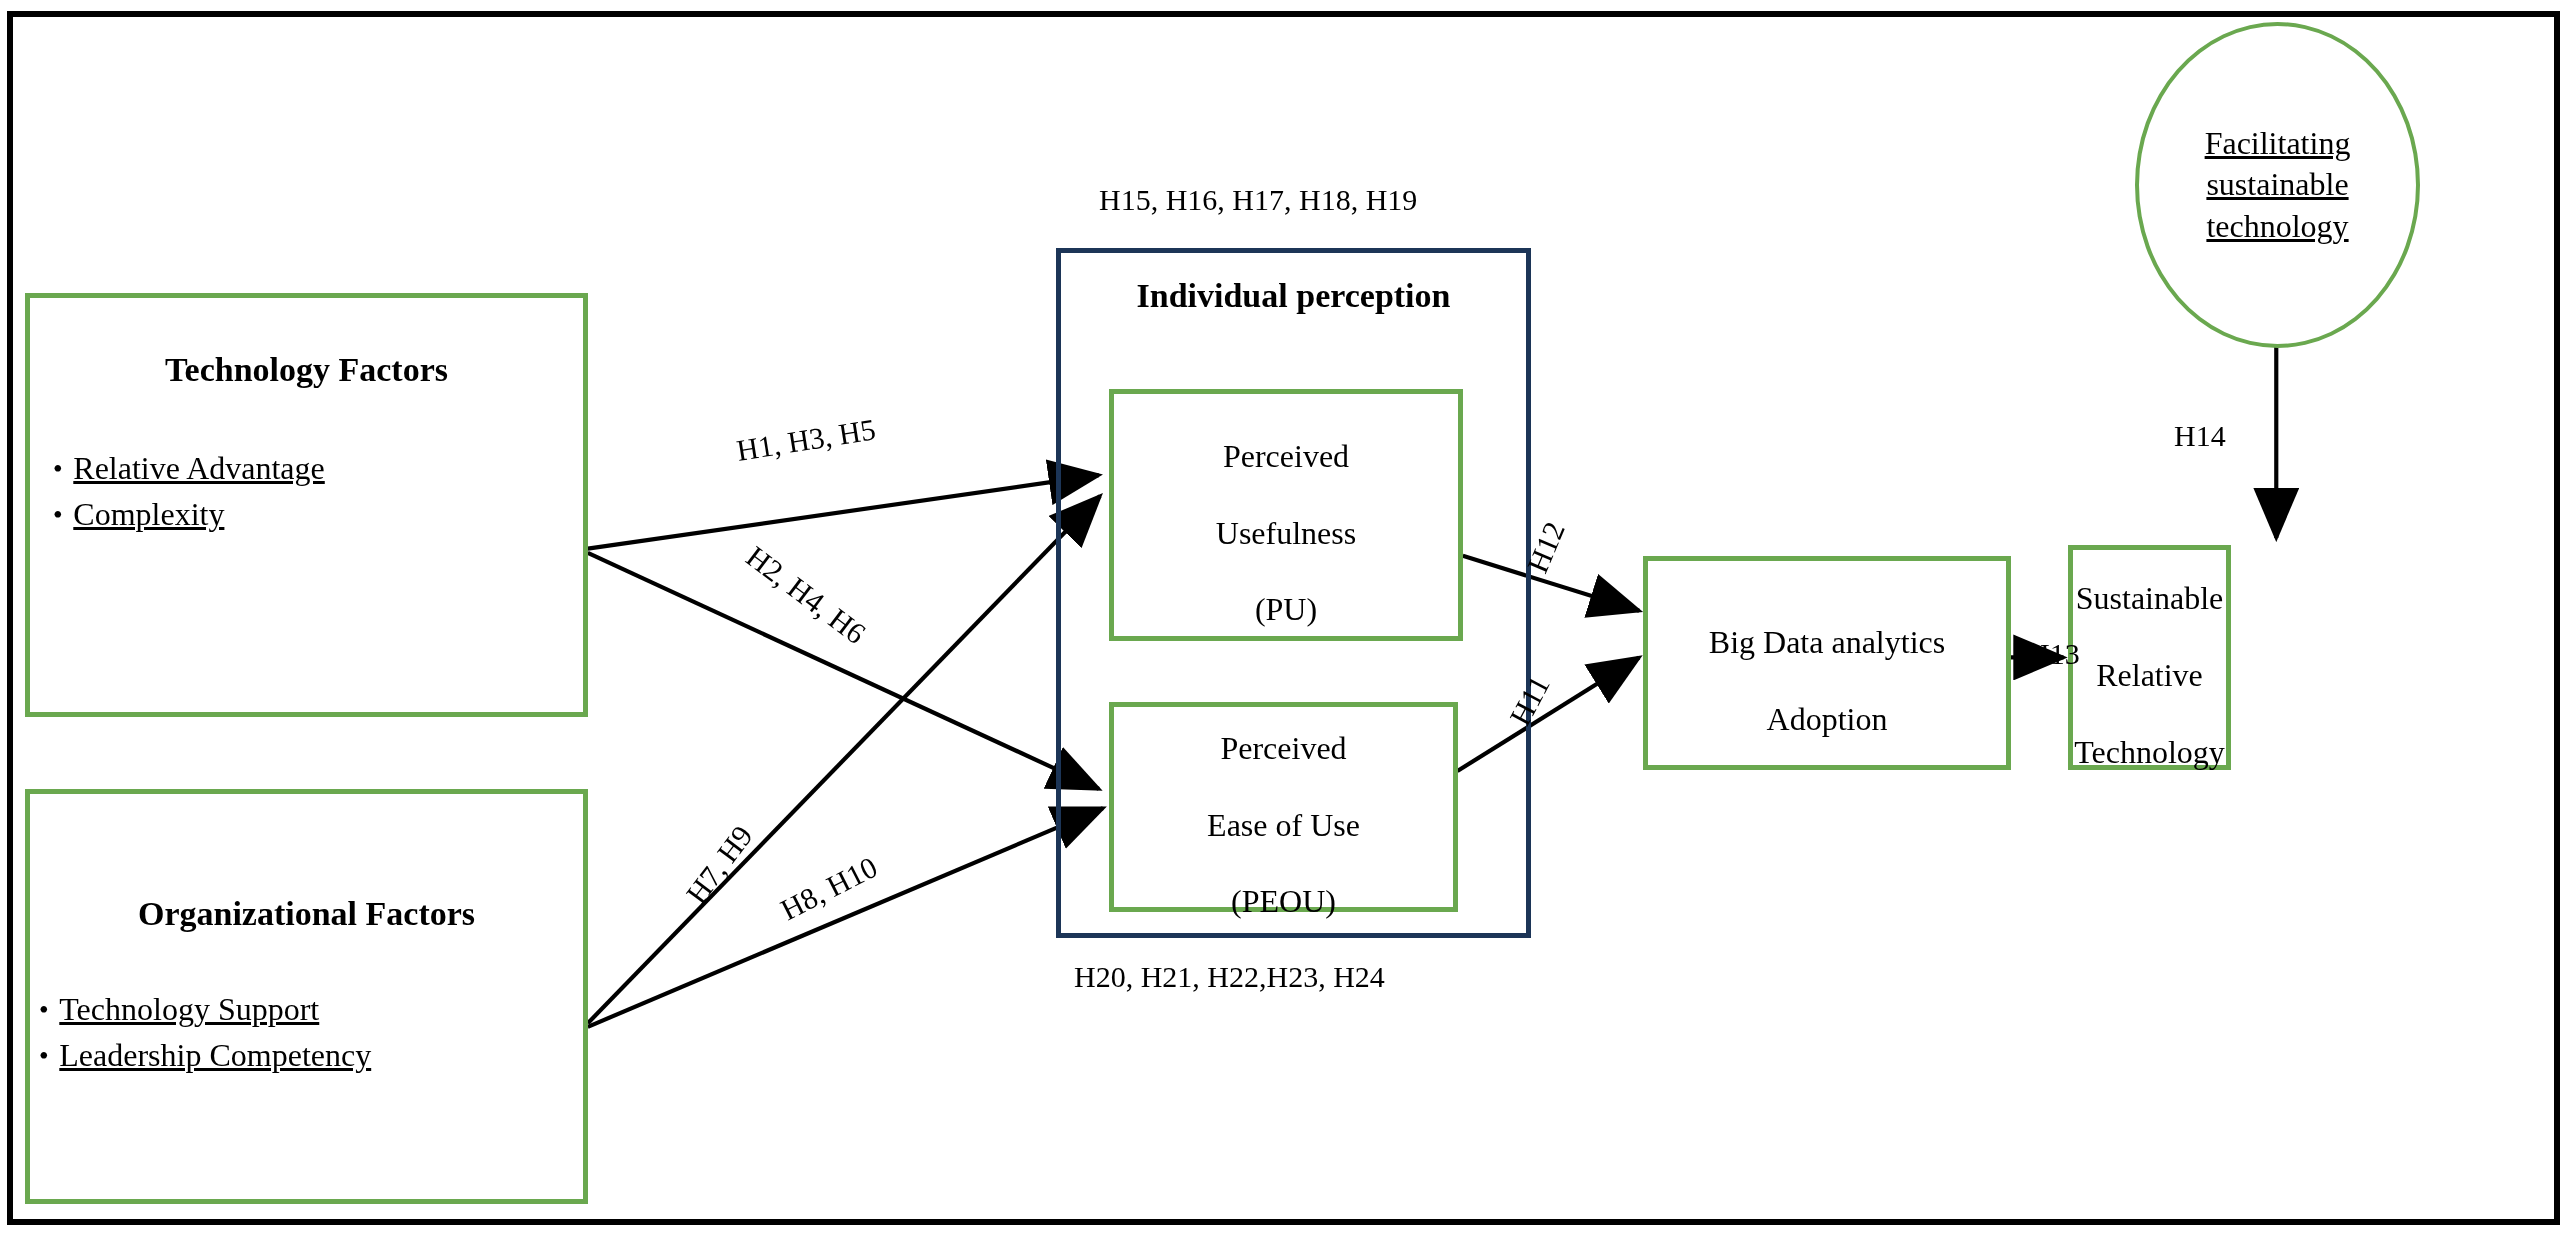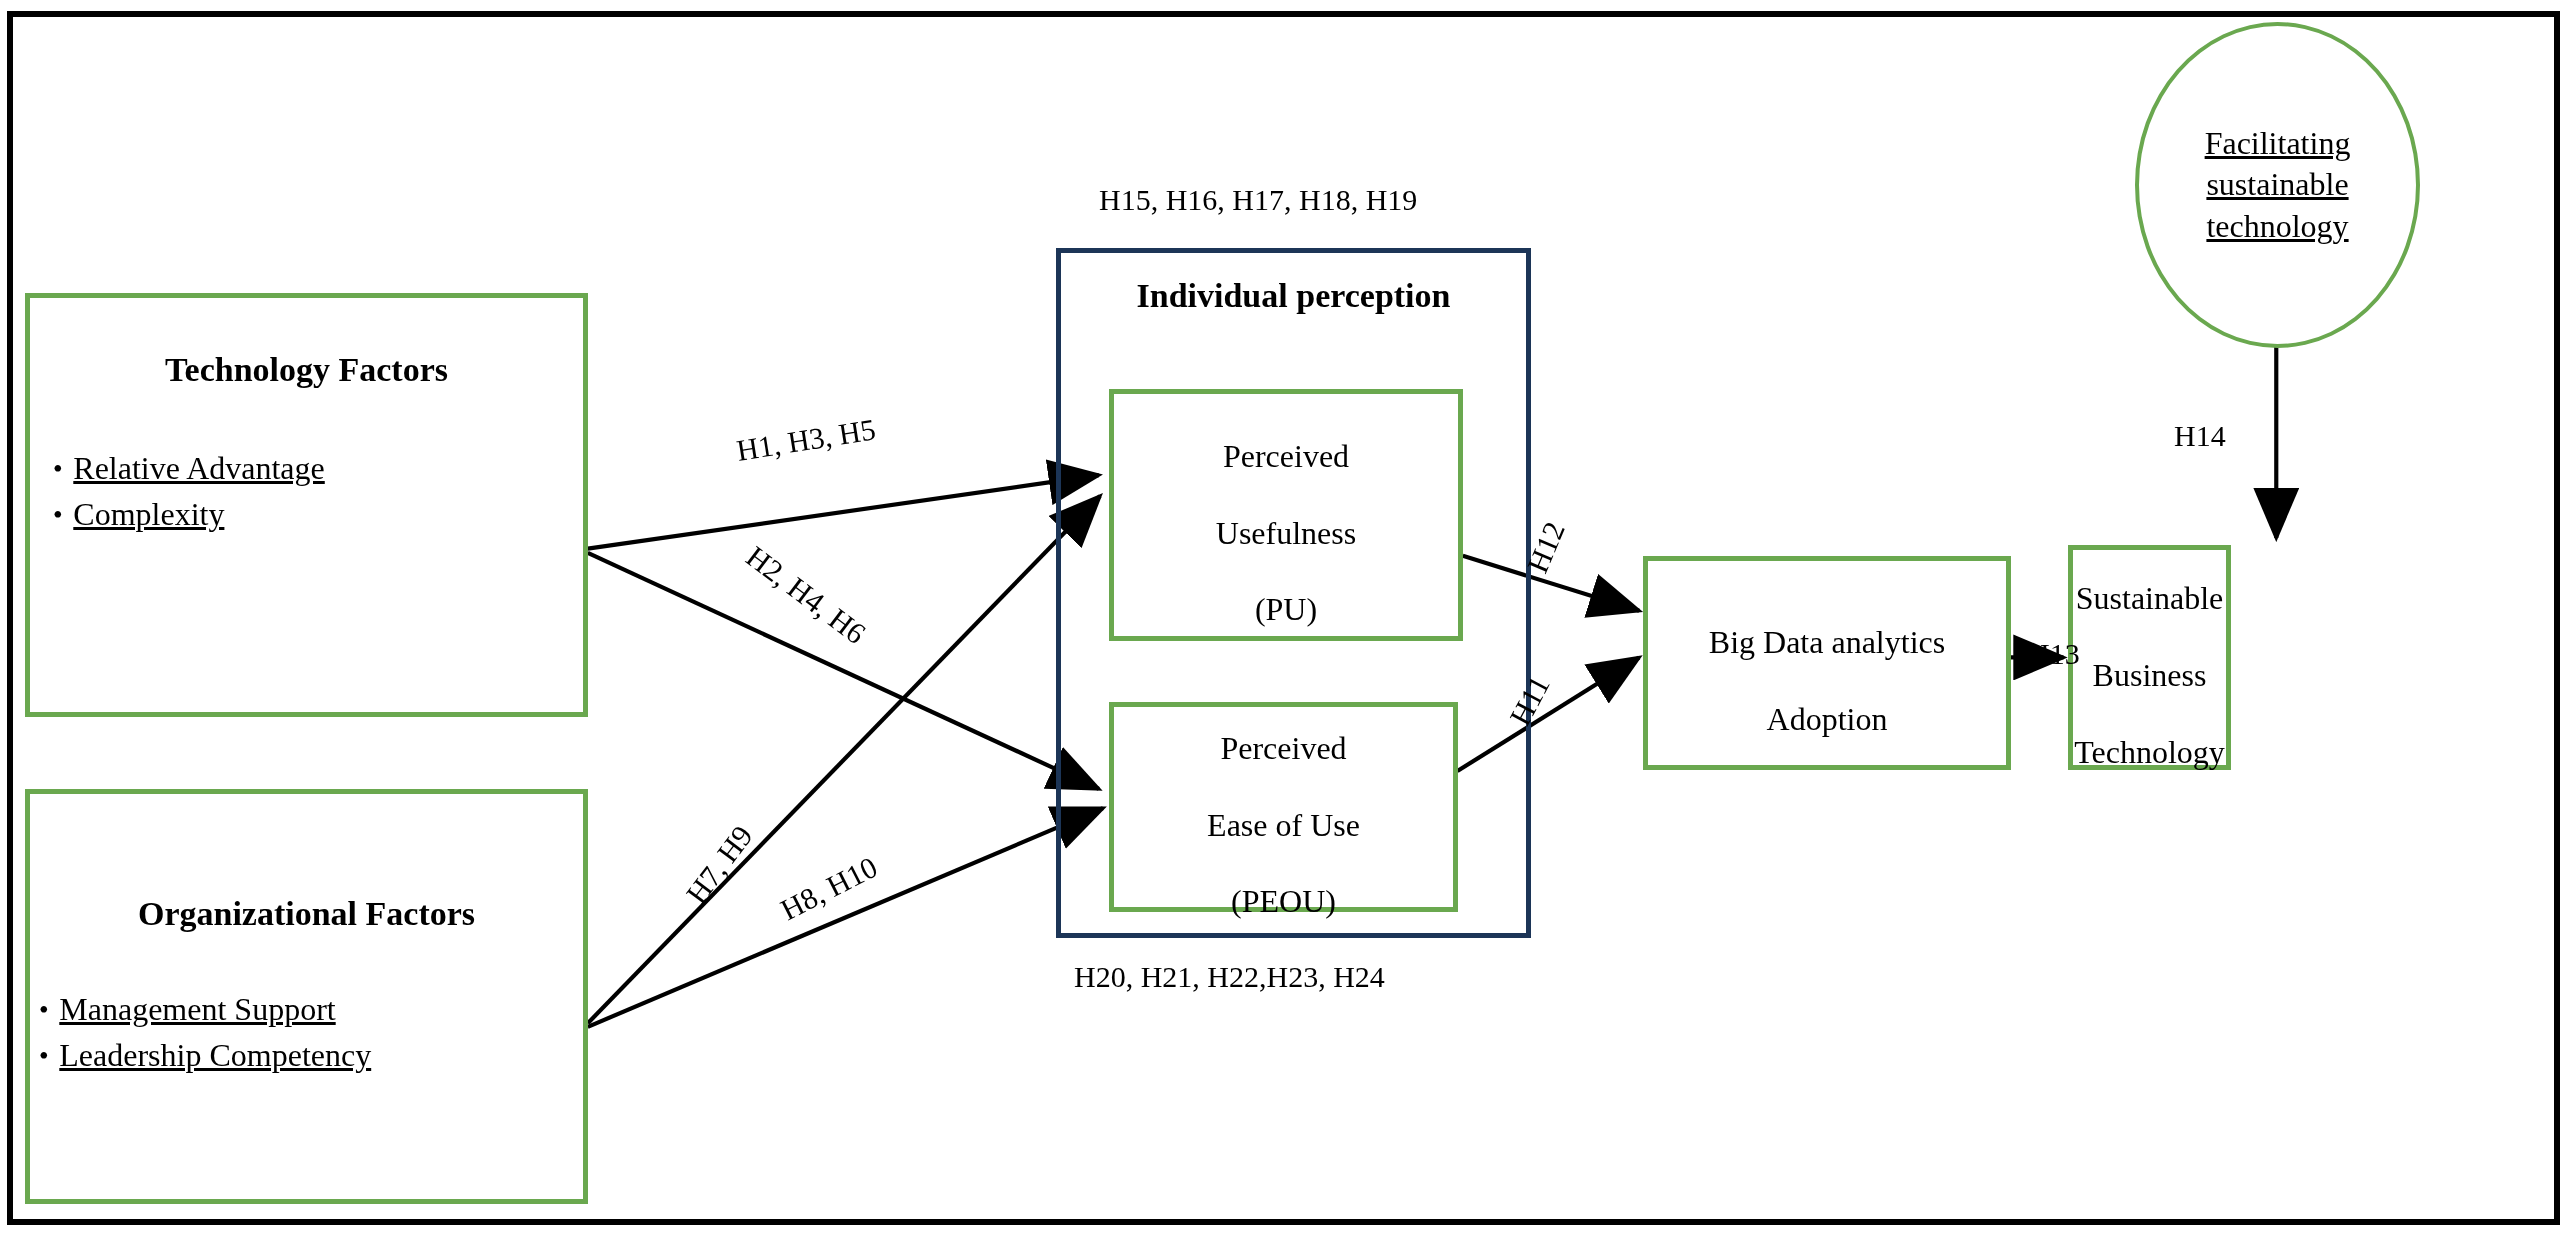--- a/index.html
+++ b/index.html
@@ -144,21 +144,21 @@
   <div class="gbox" style="left:25px; top:293px; width:563px; height:424px;"></div>
   <div class="boxtitle" style="left:25px; top:350px; width:563px;">Technology Factors</div>
   <ul class="bullets" style="left:53px; top:445px; width:538px;">
     <li>Relative Advantage</li>
     <li>Complexity</li>
   </ul>
 
   <div class="gbox" style="left:25px; top:789px; width:563px; height:415px;"></div>
   <div class="boxtitle" style="left:25px; top:894px; width:563px;">Organizational Factors</div>
   <ul class="bullets" style="left:39px; top:986px; width:556px;">
-    <li>Management Support</li>
+    <li>Technology Support</li>
     <li>Leadership Competency</li>
   </ul>
 
   <div class="navybox" style="left:1056px; top:248px; width:475px; height:690px;"></div>
   <div class="boxtitle" style="left:1056px; top:276px; width:475px;">
     <span>Individual</span>
     <span>perception</span>
   </div>
 
   <div class="gbox" style="left:1109px; top:389px; width:354px; height:252px;"></div>
@@ -177,21 +177,21 @@
 
   <div class="gbox" style="left:1643px; top:556px; width:368px; height:214px;"></div>
   <div class="celltext" style="left:1643px; top:556px; width:368px; height:214px;">
     <span>Big Data analytics</span>
     <span>Adoption</span>
   </div>
 
   <div class="gbox" style="left:2068px; top:545px; width:163px; height:225px;"></div>
   <div class="celltext" style="left:2051px; top:545px; width:197px; height:225px;">
     <span>Sustainable</span>
-    <span>Business</span>
+    <span>Relative</span>
     <span>Technology</span>
   </div>
 
   <div class="ellipse" style="left:2135px; top:22px; width:285px; height:326px;text-decoration:underline;">
     <div class="ell-text">
       <span>Facilitating</span>
       <span>sustainable</span>
       <span>technology</span>
     </div>
   </div>

